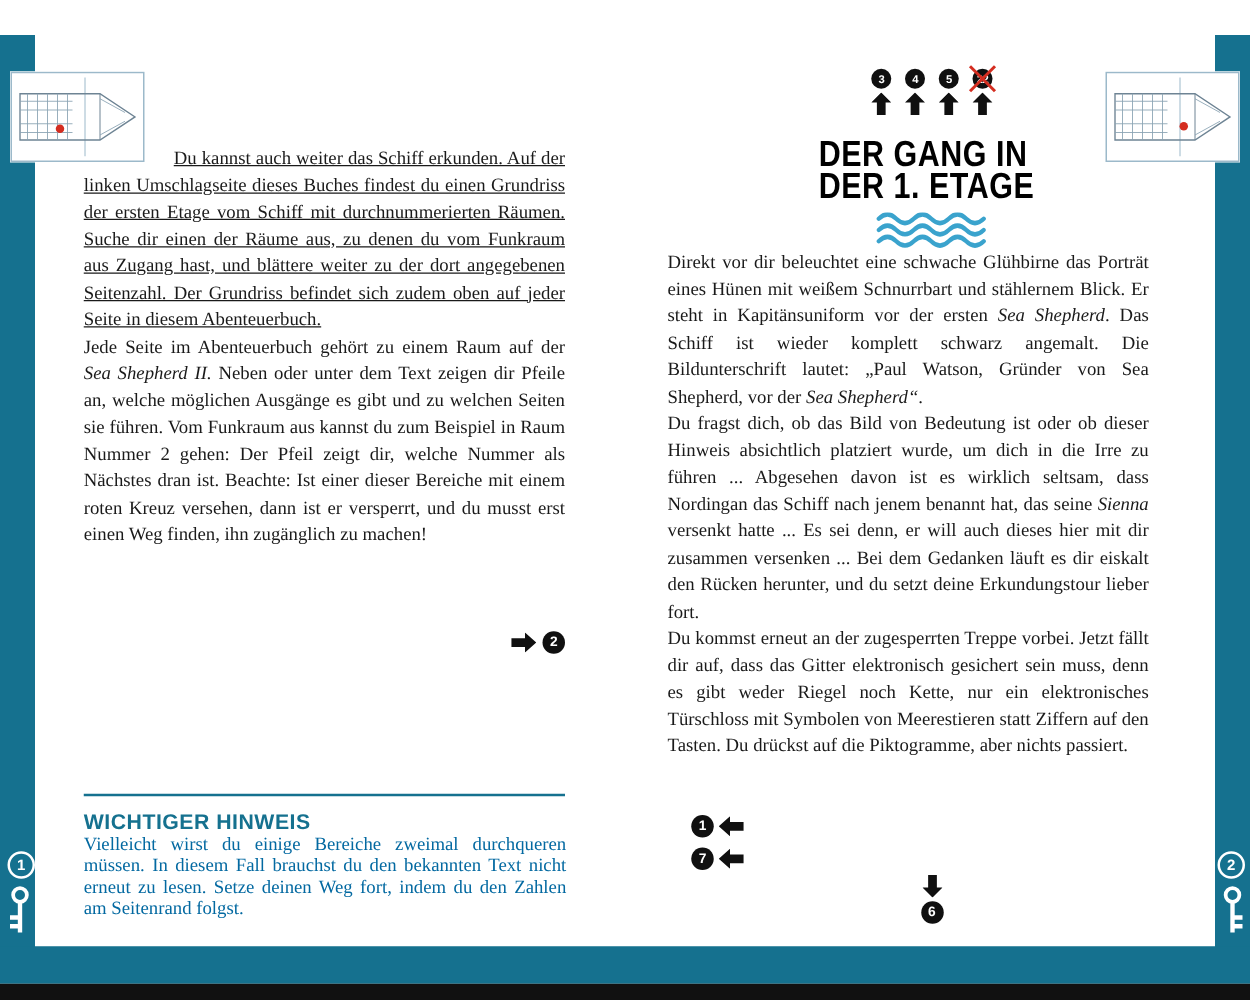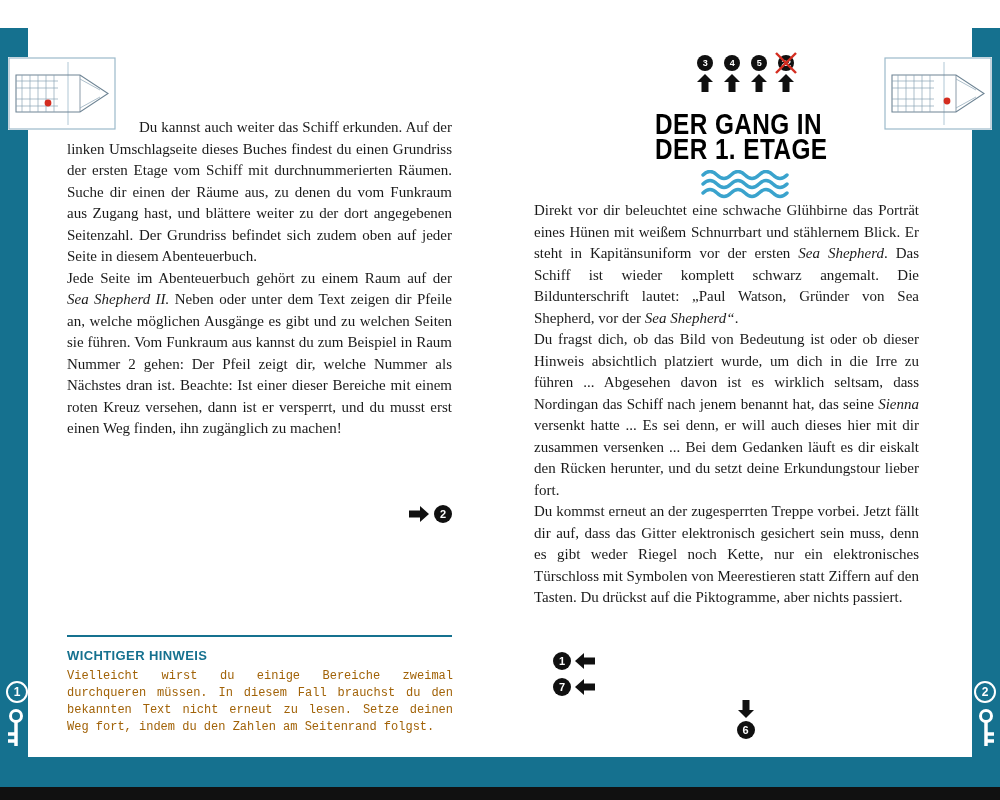--- a/index.html
+++ b/index.html
@@ -20,29 +20,29 @@
   
   .map{position:absolute;top:57px;width:108px;height:73px;background:#fff;}
   .map-left{left:8px;}
   .map-right{left:884px;}
 
   
   .body-text{font-size:15px;line-height:21.5px;text-align:justify;}
   .body-text p{margin:0;}
   .left-text{position:absolute;left:67px;top:117px;width:385px;}
   .right-text{position:absolute;left:534px;top:200px;width:385px;}
-  .indent-first{text-indent:72px;}
+  .indent-first{text-indent:72px;text-decoration:underline;}
   .p-gap{margin-top:20px;}
 
   
   .divider{position:absolute;left:67px;top:635px;width:385px;height:2px;background:var(--teal);}
   .hint-title{position:absolute;left:67px;top:648px;font-family:"Liberation Sans",sans-serif;
-              font-weight:700;font-size:13px;letter-spacing:.4px;color:var(--teal);}
-  .hint-body{position:absolute;left:67px;top:668px;width:386px;font-family:Liberation Mono, monospace;
-             font-size:12px;line-height:17px;text-align:justify;color:#a16207;}
+              font-weight:700;font-size:17px;letter-spacing:.4px;color:var(--teal);}
+  .hint-body{position:absolute;left:67px;top:668px;width:386px;font-family:Liberation Serif, serif;
+             font-size:15px;line-height:17px;text-align:justify;color:#0369a1;}
 
   
   .title{position:absolute;left:655px;top:112px;font-family:"Liberation Sans",sans-serif;
          font-weight:800;font-size:29px;line-height:25px;color:#000;letter-spacing:.5px;
          transform:scaleX(.84);transform-origin:left top;white-space:nowrap;}
   .waves{position:absolute;left:700px;top:170px;}
 
   
   .nc{display:inline-flex;align-items:center;justify-content:center;border-radius:50%;
       background:var(--ink);color:#fff;font-family:"Liberation Sans",sans-serif;font-weight:700;}

